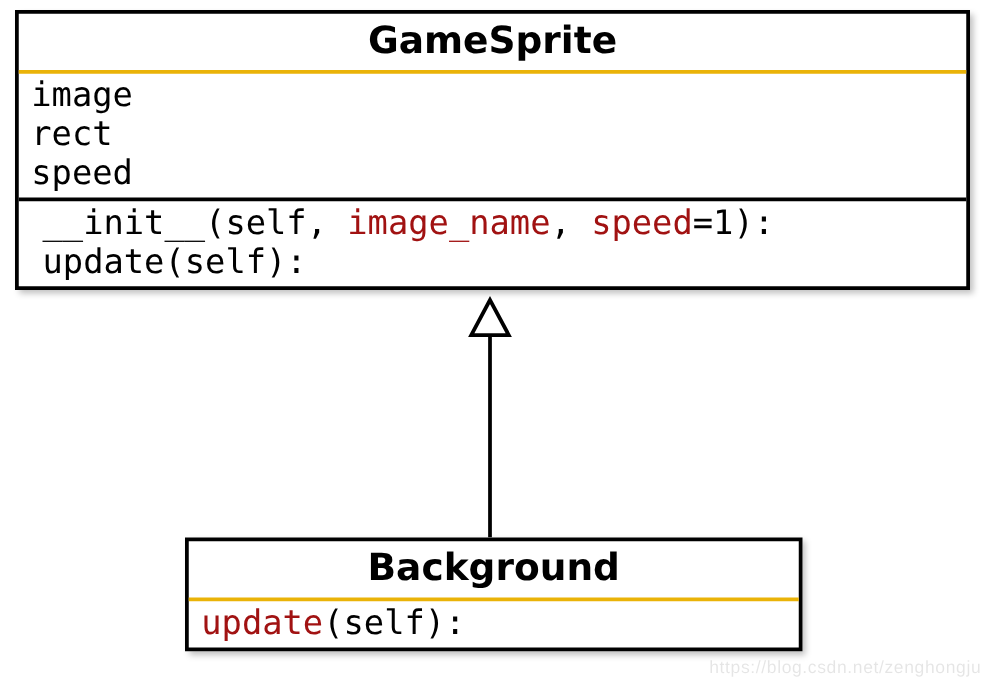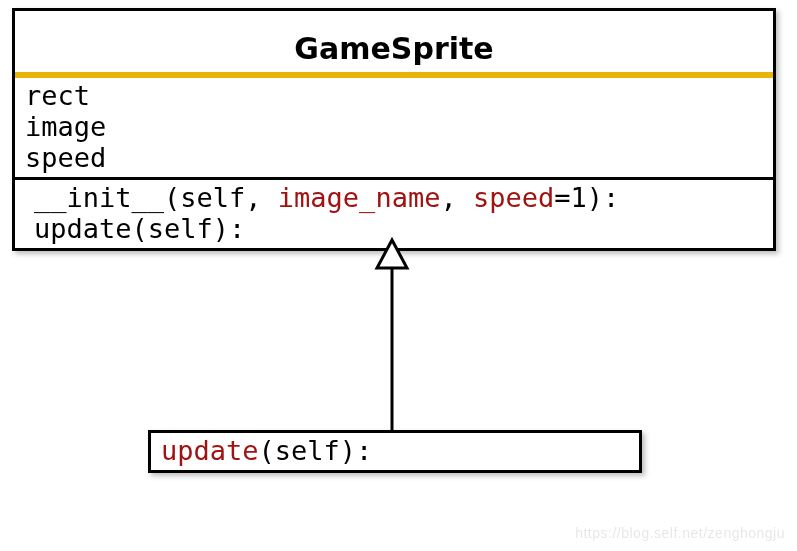--- a/index.html
+++ b/index.html
@@ -14,22 +14,22 @@
   .uml-box {
     position: absolute;
     background: #fff;
     border: 3px solid #000;
     box-shadow: 3px 3px 5px rgba(0,0,0,0.25);
   }
   .uml-title {
     text-align: center;
     font-weight: bold;
     font-size: 30px;
-    padding: 20px 8px 6px 8px;
-    border-bottom: 6px solid #eab308;
+    padding: 4px 8px 6px 8px;
+    border-bottom: 3px solid #eab308;
     font-family: "DejaVu Sans", "Helvetica", sans-serif;
   }
   .uml-section {
     font-size: 27px;
     line-height: 1.15;
     padding: 2px 10px 4px 10px;
   }
   .uml-section + .uml-section {
     border-top: 3px solid #000;
     padding-left: 19px;
@@ -52,34 +52,35 @@
     font-family: sans-serif;
     letter-spacing: 0.5px;
   }
 </style>
 </head>
 <body>
 
 <div class="uml-box" style="left:12px; top:8px; width:758px;">
   <div class="uml-title">GameSprite</div>
   <div class="uml-section">
+    <div>image</div>
     <div>rect</div>
-    <div>image</div>
     <div>speed</div>
   </div>
   <div class="uml-section">
     <div><span>__init__</span><span>(self, </span><span class="kw-red">image_name</span><span>, </span><span class="kw-red">speed</span><span>=1):</span></div>
     <div><span>update</span><span>(self):</span></div>
   </div>
 </div>
 
 <svg class="arrow" viewBox="0 0 797 551">
   <line x1="392" y1="430" x2="392" y2="268" stroke="#000" stroke-width="3"></line>
   <polygon points="392,240 377,268 407,268" fill="#fff" stroke="#000" stroke-width="3"></polygon>
 </svg>
 
 <div class="uml-box" style="left:148px; top:430px; width:488px;">
+  <div class="uml-title">Background</div>
   <div class="uml-section">
     <div><span class="kw-red">update</span><span>(self):</span></div>
   </div>
 </div>
 
-<div class="watermark">https://blog.self.net/zenghongju</div>
+<div class="watermark">https://blog.csdn.net/zenghongju</div>
 
 </body></html>

